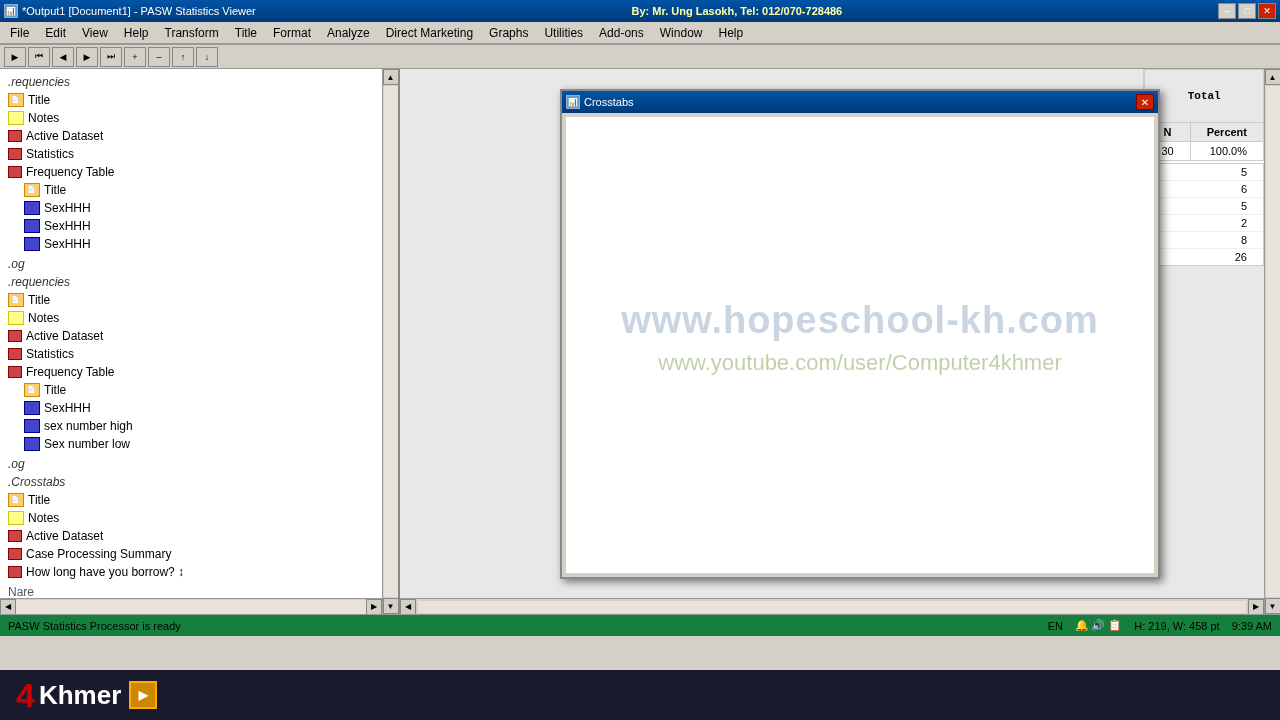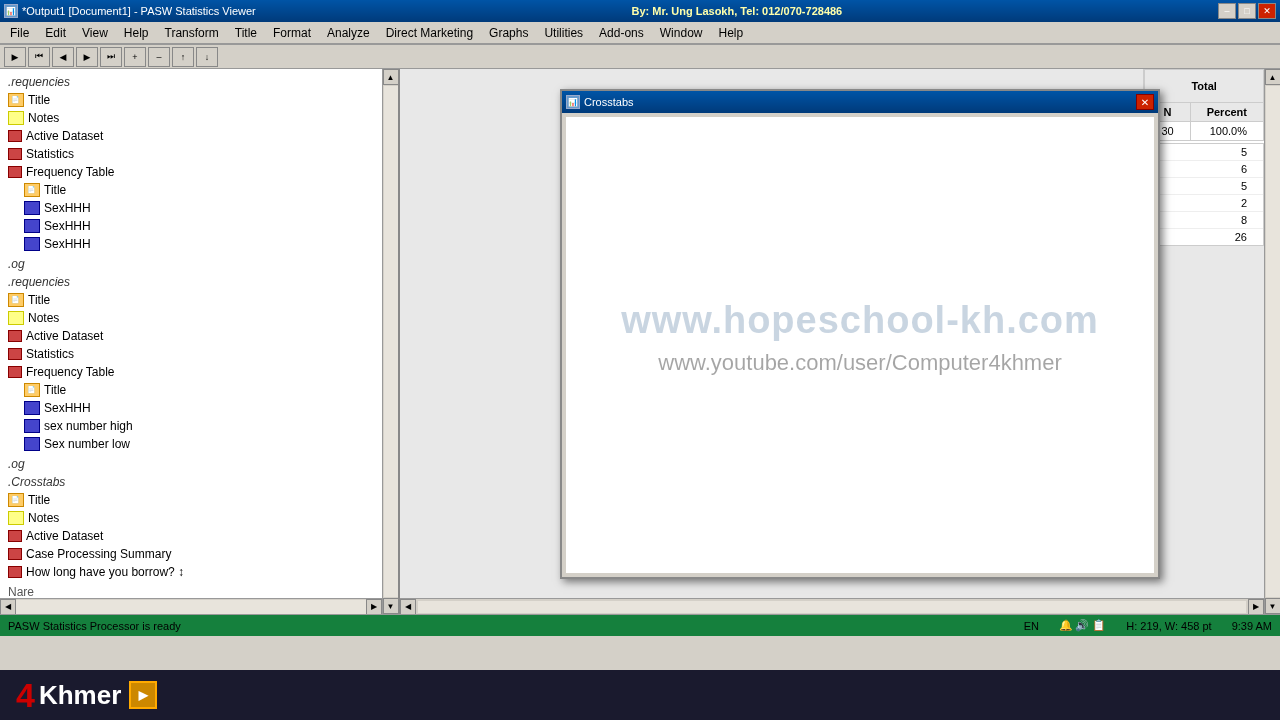--- a/index.html
+++ b/index.html
@@ -231,21 +231,21 @@
       white-space: nowrap;
     }
     .watermark-line1 {
       font-size: 38px;
       font-weight: bold;
       color: #6688aa;
       letter-spacing: 1px;
     }
     .watermark-line2 {
       font-size: 22px;
-      color: #000000;
+      color: #4d7c0f;
       margin-top: 8px;
     }
 
     
     .right-scrollbar-v {
       position: absolute;
       right: 0;
       top: 0;
       width: 16px;
       height: 100%;
@@ -299,21 +299,21 @@
       justify-content: space-between;
     }
     .status-left {
       display: flex;
       align-items: center;
       gap: 8px;
     }
     .status-right {
       display: flex;
       align-items: center;
-      gap: 20px;
+      gap: 12px;
     }
 
     
     .brand-bar {
       height: 50px;
       background: #1a1a2e;
       display: flex;
       align-items: center;
       justify-content: space-between;
       padding: 0 16px;
@@ -504,21 +504,21 @@
       <div style="width:16px;height:16px;background:#d4d0c8;border:1px solid #888;display:flex;align-items:center;justify-content:center;font-size:8px;cursor:pointer;">▶</div>
     </div>
   </div>
 
   <div class="right-panel" style="flex:1; position:relative; overflow:hidden;">
 
     <div style="position:absolute; top:0; right:16px; background:white; border-left:1px solid #ccc;">
       <table style="border-collapse:collapse;">
         <thead>
           <tr>
-            <th colspan="2" style="border:1px solid #ccc;padding:10px 20px;background:#e8e8e8;font-size:11px;text-align:center;">Total</th>
+            <th colspan="2" style="border:1px solid #ccc;padding:20px 20px;background:#e8e8e8;font-size:11px;text-align:center;font-family:Liberation Mono, monospace;">Total</th>
           </tr>
           <tr>
             <th style="border:1px solid #ccc;padding:3px 16px;background:#e8e8e8;font-size:11px;">N</th>
             <th style="border:1px solid #ccc;padding:3px 16px;background:#e8e8e8;font-size:11px;">Percent</th>
           </tr>
         </thead>
         <tbody>
           <tr>
             <td style="border:1px solid #ccc;padding:3px 16px;font-size:11px;text-align:left;">30</td>
             <td style="border:1px solid #ccc;padding:3px 16px;font-size:11px;text-align:right;">100.0%</td>

